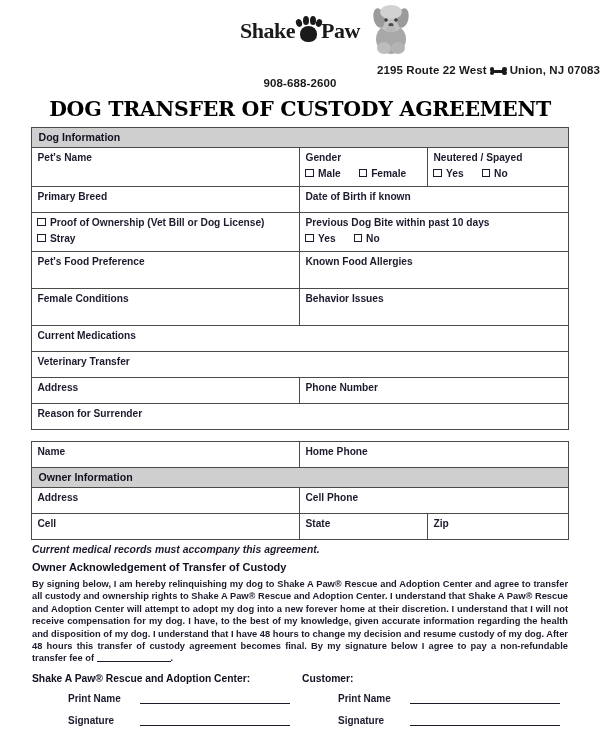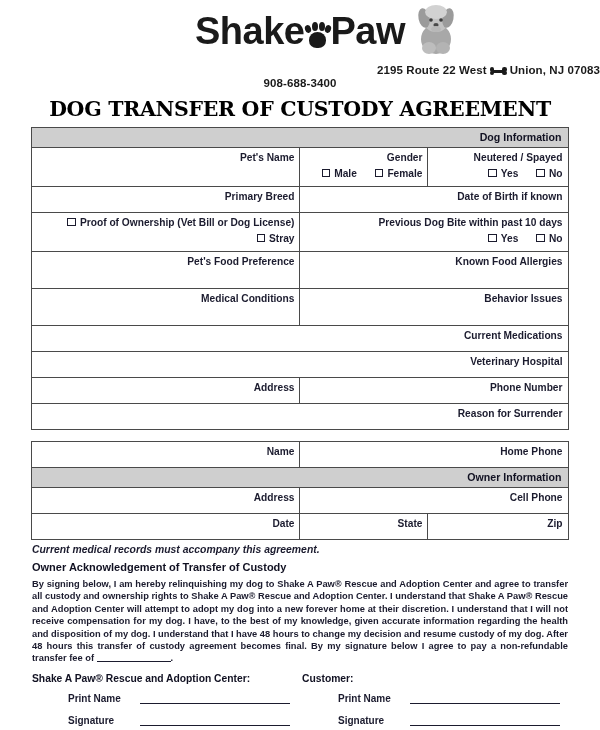--- a/index.html
+++ b/index.html
@@ -25,23 +25,23 @@
   .letterhead {
     padding-top: 14px;
     text-align: center;
   }
   .logo-row {
     position: relative;
     display: inline-block;
     height: 46px;
   }
   .logo-word {
-    font-family: Liberation Sans, sans-serif;
-    font-weight: bold;
-    font-size: 38px;
+    font-family: Liberation Serif, serif;
+    font-weight: bold;
+    font-size: 22px;
     letter-spacing: -0.5px;
     line-height: 34px;
     color: #1a1a1a;
     white-space: nowrap;
   }
   .paw-a {
     display: inline-block;
     position: relative;
     width: 26px;
     height: 28px;
@@ -131,21 +131,20 @@
     margin-bottom: 6px;
   }
 
   
   .tbl {
     width: 536px;
     margin: 1px auto;
     border-collapse: collapse;
     table-layout: fixed;
     border: 1.4px solid #4a4a4a;
-    text-align: right;
   }
   .tbl td {
     border: 1px solid #4a4a4a;
     vertical-align: top;
     padding: 3px 5px 6px 5px;
     font-size: 10.2px;
     font-weight: bold;
     color: #1b1b2e;
     line-height: 13px;
   }
@@ -252,21 +251,21 @@
         <ellipse cx="27" cy="16" rx="11" ry="7" fill="#d2d2d2"></ellipse>
         <circle cx="22" cy="24" r="1.8" fill="#3a3a3a"></circle>
         <circle cx="32" cy="24" r="1.8" fill="#3a3a3a"></circle>
         <ellipse cx="27" cy="29" rx="2.6" ry="2" fill="#4a4a4a"></ellipse>
         <ellipse cx="27" cy="33" rx="5" ry="3" fill="#b8b8b8"></ellipse>
       </svg>
     </div>
     <div class="addr-line">
       <span>2195 Route 22 West</span><span class="bone"><span class="bar"></span><span class="knob k1"></span><span class="knob k2"></span><span class="knob k3"></span><span class="knob k4"></span></span><span>Union, NJ 07083</span>
     </div>
-    <div class="phone-line">908-688-3400</div>
+    <div class="phone-line">908-688-2600</div>
   </div>
 
   <div class="doc-title">DOG TRANSFER OF CUSTODY AGREEMENT</div>
 
   <table class="tbl">
     <colgroup>
       <col style="width:268px">
         <col style="width:128px">
         <col style="width:140px">
     </colgroup>
@@ -303,28 +302,28 @@
           <span class="ck-line">
             <span class="opt"><span class="cb"></span><span>Yes</span></span><span class="opt opt-last"><span class="cb"></span><span>No</span></span>
           </span>
         </td>
       </tr>
       <tr>
         <td style="height:27px">Pet's Food Preference</td>
         <td colspan="2">Known Food Allergies</td>
       </tr>
       <tr>
-        <td style="height:27px">Medical Conditions</td>
+        <td style="height:27px">Female Conditions</td>
         <td colspan="2">Behavior Issues</td>
       </tr>
       <tr>
         <td colspan="3" style="height:16px">Current Medications</td>
       </tr>
       <tr>
-        <td colspan="3" style="height:16px">Veterinary Hospital</td>
+        <td colspan="3" style="height:16px">Veterinary Transfer</td>
       </tr>
       <tr>
         <td style="height:16px">Address</td>
         <td colspan="2">Phone Number</td>
       </tr>
       <tr>
         <td colspan="3" style="height:16px">Reason for Surrender</td>
       </tr>
     </tbody>
   </table>
@@ -343,21 +342,21 @@
         <td colspan="2">Home Phone</td>
       </tr>
       <tr>
         <td class="sect" colspan="3">Owner Information</td>
       </tr>
       <tr>
         <td style="height:16px">Address</td>
         <td colspan="2">Cell Phone</td>
       </tr>
       <tr>
-        <td style="height:16px">Date</td>
+        <td style="height:16px">Cell</td>
         <td>State</td>
         <td>Zip</td>
       </tr>
     </tbody>
   </table>
 
   <div class="note-italic">Current medical records must accompany this agreement.</div>
   <div class="ack-head">Owner Acknowledgement of Transfer of Custody</div>
   <div class="ack-body">
     <span>By signing below, I am hereby relinquishing my dog to Shake A Paw® Rescue and Adoption Center and agree to transfer all custody and ownership rights to Shake A Paw® Rescue and Adoption Center. I understand that Shake A Paw® Rescue and Adoption Center will attempt to adopt my dog into a new forever home at their discretion. I understand that I will not receive compensation for my dog. I have, to the best of my knowledge, given accurate information regarding the health and disposition of my dog. I understand that I have 48 hours to change my decision and resume custody of my dog. After 48 hours this transfer of custody agreement becomes final. By my signature below I agree to pay a non-refundable transfer fee of</span>

